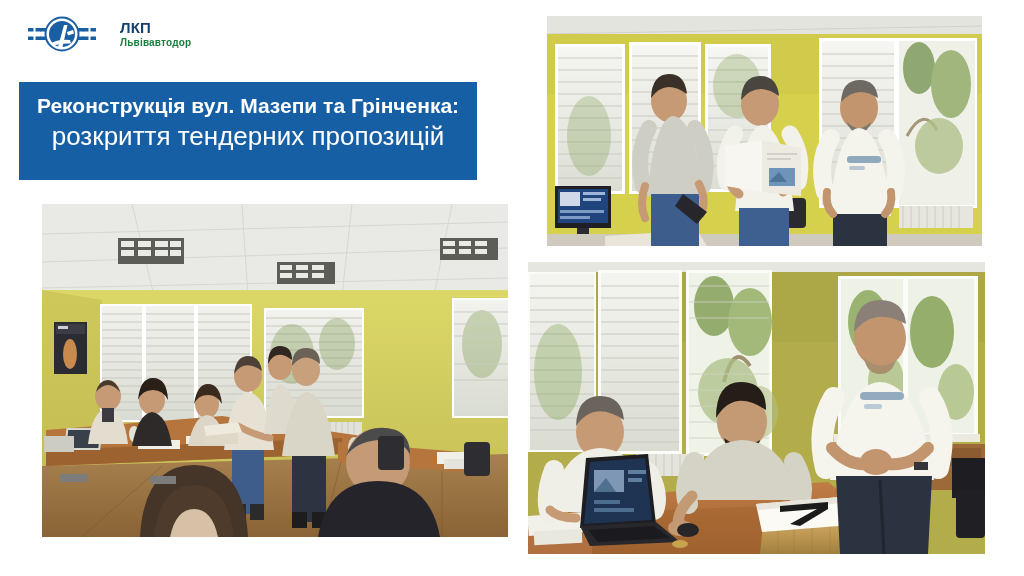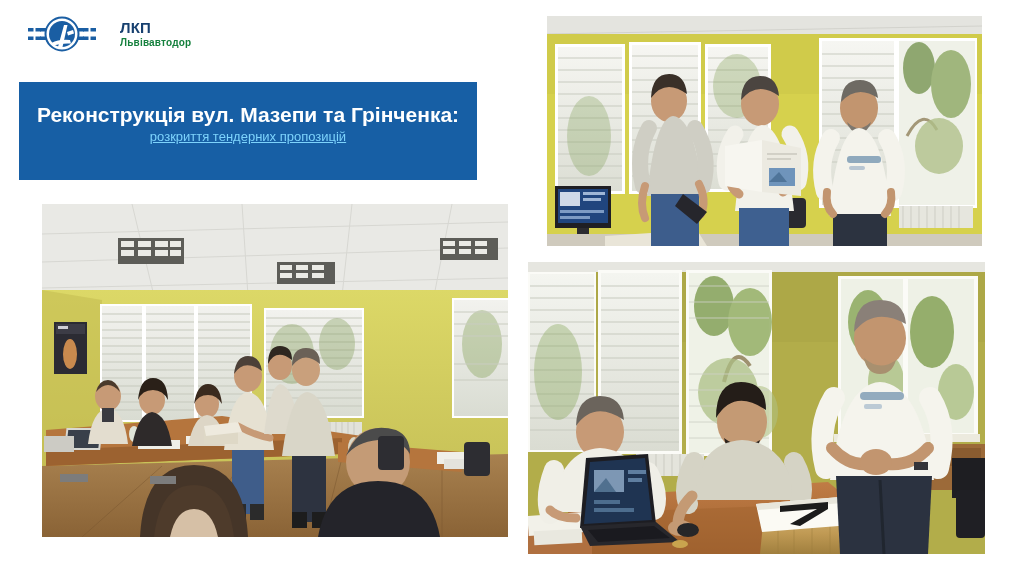--- a/index.html
+++ b/index.html
@@ -60,26 +60,25 @@
     justify-content: center;
   }
   #title-line-1 {
     color: #ffffff;
     font-size: 21px;
     font-weight: bold;
     line-height: 1.25;
     white-space: nowrap;
   }
   #title-line-2, #title-line-3 {
-    color: #7dd3fc;
-    font-size: 13px;
+    color: #ffffff;
+    font-size: 26px;
     font-weight: normal;
     line-height: 1.33;
     white-space: nowrap;
-    text-decoration: underline;
   }
 
   
   .photo {
     position: absolute;
     overflow: hidden;
     background: #cfcfc8;
   }
   .photo svg { display: block; width: 100%; height: 100%; }
 

